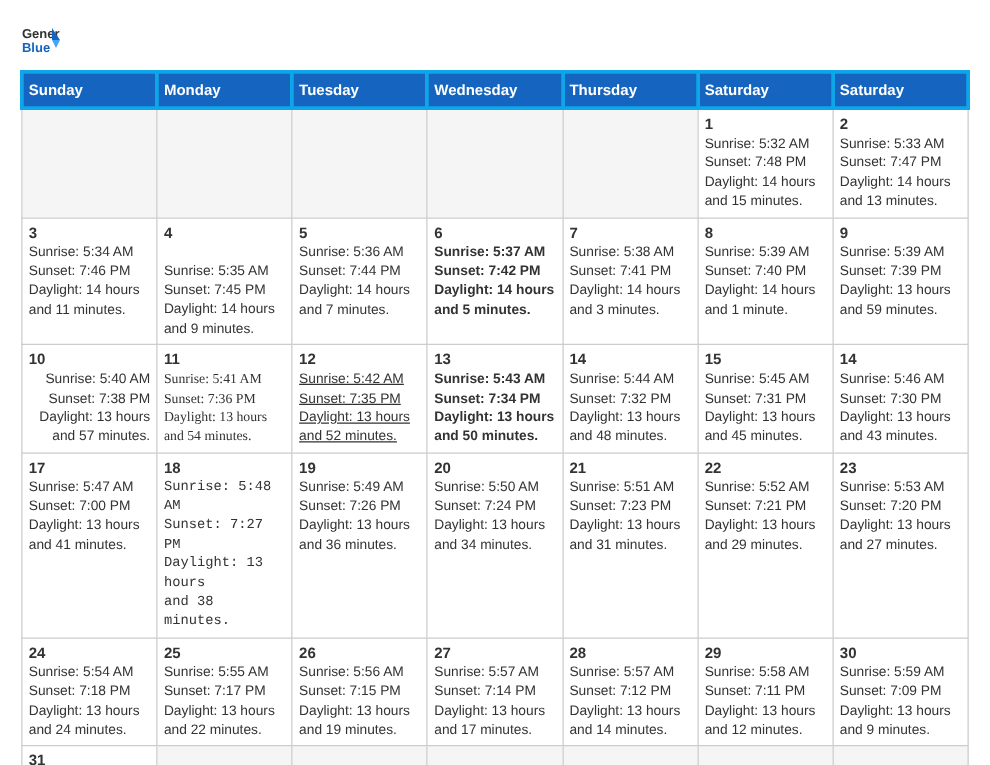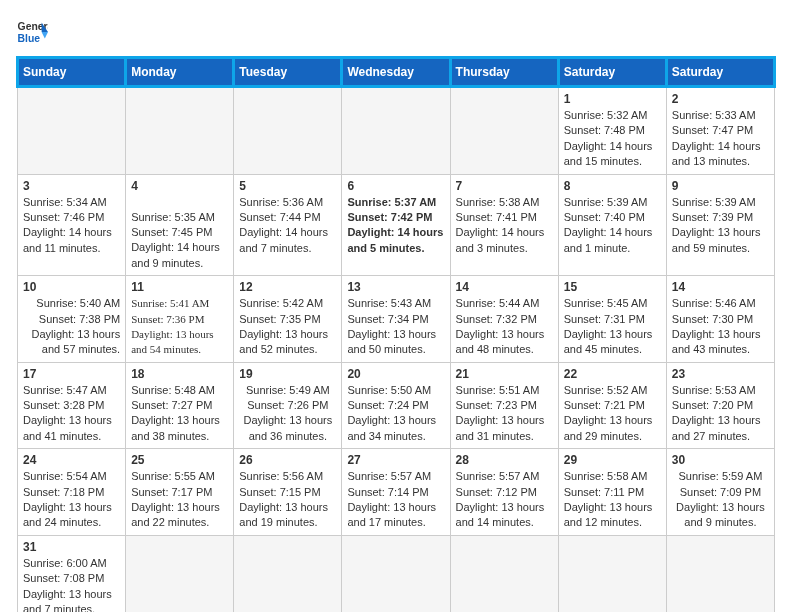--- a/index.html
+++ b/index.html
@@ -192,28 +192,28 @@
         </td>
         <td>
           <span class="day-num">11</span>
           <div class="day-info" style="white-space: pre-line; font-family: Liberation Serif, serif;">Sunrise: 5:41 AM
 Sunset: 7:36 PM
 Daylight: 13 hours
 and 54 minutes.</div>
         </td>
         <td>
           <span class="day-num">12</span>
-          <div class="day-info" style="white-space: pre-line;">Sunrise: 5:42 AM
+          <div class="day-info" style="white-space: pre-line; text-decoration: underline;">Sunrise: 5:42 AM
 Sunset: 7:35 PM
 Daylight: 13 hours
 and 52 minutes.</div>
         </td>
         <td>
           <span class="day-num">13</span>
-          <div class="day-info" style="white-space: pre-line;">Sunrise: 5:43 AM
+          <div class="day-info" style="white-space: pre-line; font-weight: bold;">Sunrise: 5:43 AM
 Sunset: 7:34 PM
 Daylight: 13 hours
 and 50 minutes.</div>
         </td>
         <td>
           <span class="day-num">14</span>
           <div class="day-info" style="white-space: pre-line;">Sunrise: 5:44 AM
 Sunset: 7:32 PM
 Daylight: 13 hours
 and 48 minutes.</div>
@@ -230,34 +230,34 @@
           <div class="day-info" style="white-space: pre-line;">Sunrise: 5:46 AM
 Sunset: 7:30 PM
 Daylight: 13 hours
 and 43 minutes.</div>
         </td>
       </tr>
       <tr>
         <td>
           <span class="day-num">17</span>
           <div class="day-info" style="white-space: pre-line;">Sunrise: 5:47 AM
-Sunset: 3:28 PM
+Sunset: 7:00 PM
 Daylight: 13 hours
 and 41 minutes.</div>
         </td>
         <td>
           <span class="day-num">18</span>
-          <div class="day-info" style="white-space: pre-line;">Sunrise: 5:48 AM
+          <div class="day-info" style="white-space: pre-line; font-family: Liberation Mono, monospace;">Sunrise: 5:48 AM
 Sunset: 7:27 PM
 Daylight: 13 hours
 and 38 minutes.</div>
         </td>
         <td>
           <span class="day-num">19</span>
-          <div class="day-info" style="white-space: pre-line; text-align: center;">Sunrise: 5:49 AM
+          <div class="day-info" style="white-space: pre-line;">Sunrise: 5:49 AM
 Sunset: 7:26 PM
 Daylight: 13 hours
 and 36 minutes.</div>
         </td>
         <td>
           <span class="day-num">20</span>
           <div class="day-info" style="white-space: pre-line;">Sunrise: 5:50 AM
 Sunset: 7:24 PM
 Daylight: 13 hours
 and 34 minutes.</div>
@@ -322,21 +322,21 @@
         </td>
         <td>
           <span class="day-num">29</span>
           <div class="day-info" style="white-space: pre-line;">Sunrise: 5:58 AM
 Sunset: 7:11 PM
 Daylight: 13 hours
 and 12 minutes.</div>
         </td>
         <td>
           <span class="day-num">30</span>
-          <div class="day-info" style="white-space: pre-line; text-align: center;">Sunrise: 5:59 AM
+          <div class="day-info" style="white-space: pre-line;">Sunrise: 5:59 AM
 Sunset: 7:09 PM
 Daylight: 13 hours
 and 9 minutes.</div>
         </td>
       </tr>
       <tr class="last-row">
         <td>
           <span class="day-num">31</span>
           <div class="day-info" style="white-space: pre-line;">Sunrise: 6:00 AM
 Sunset: 7:08 PM

